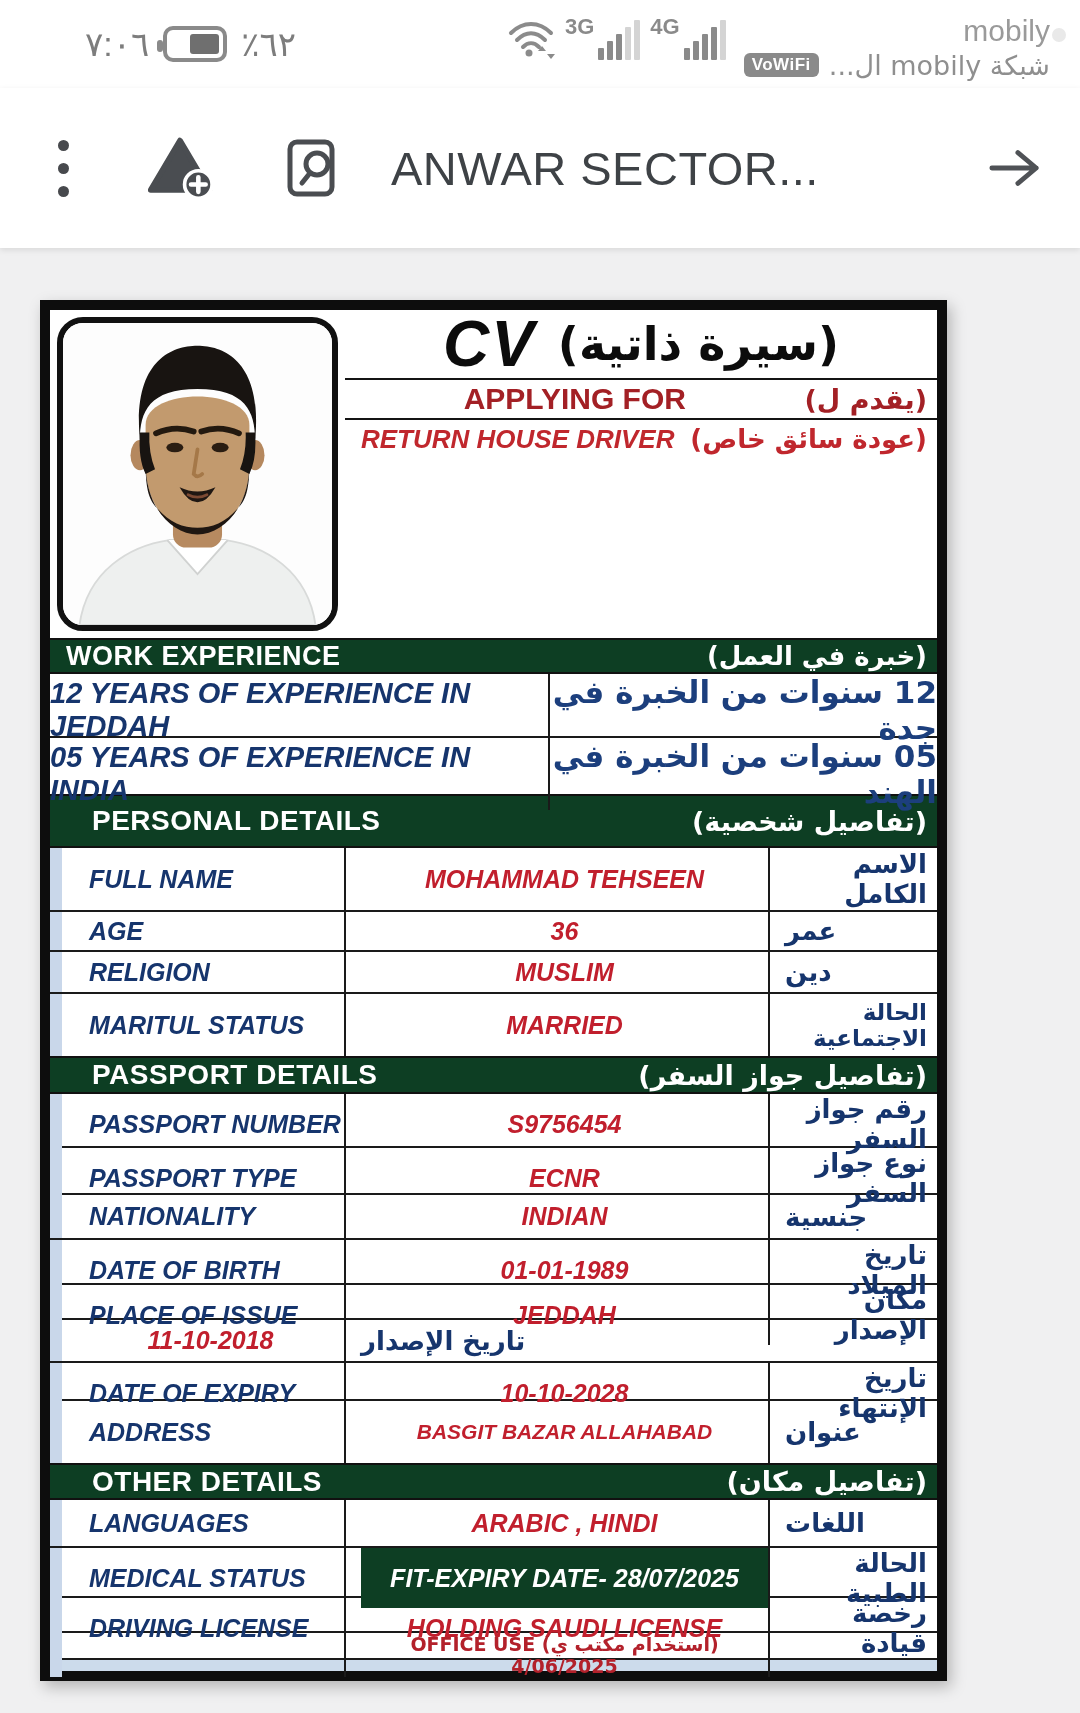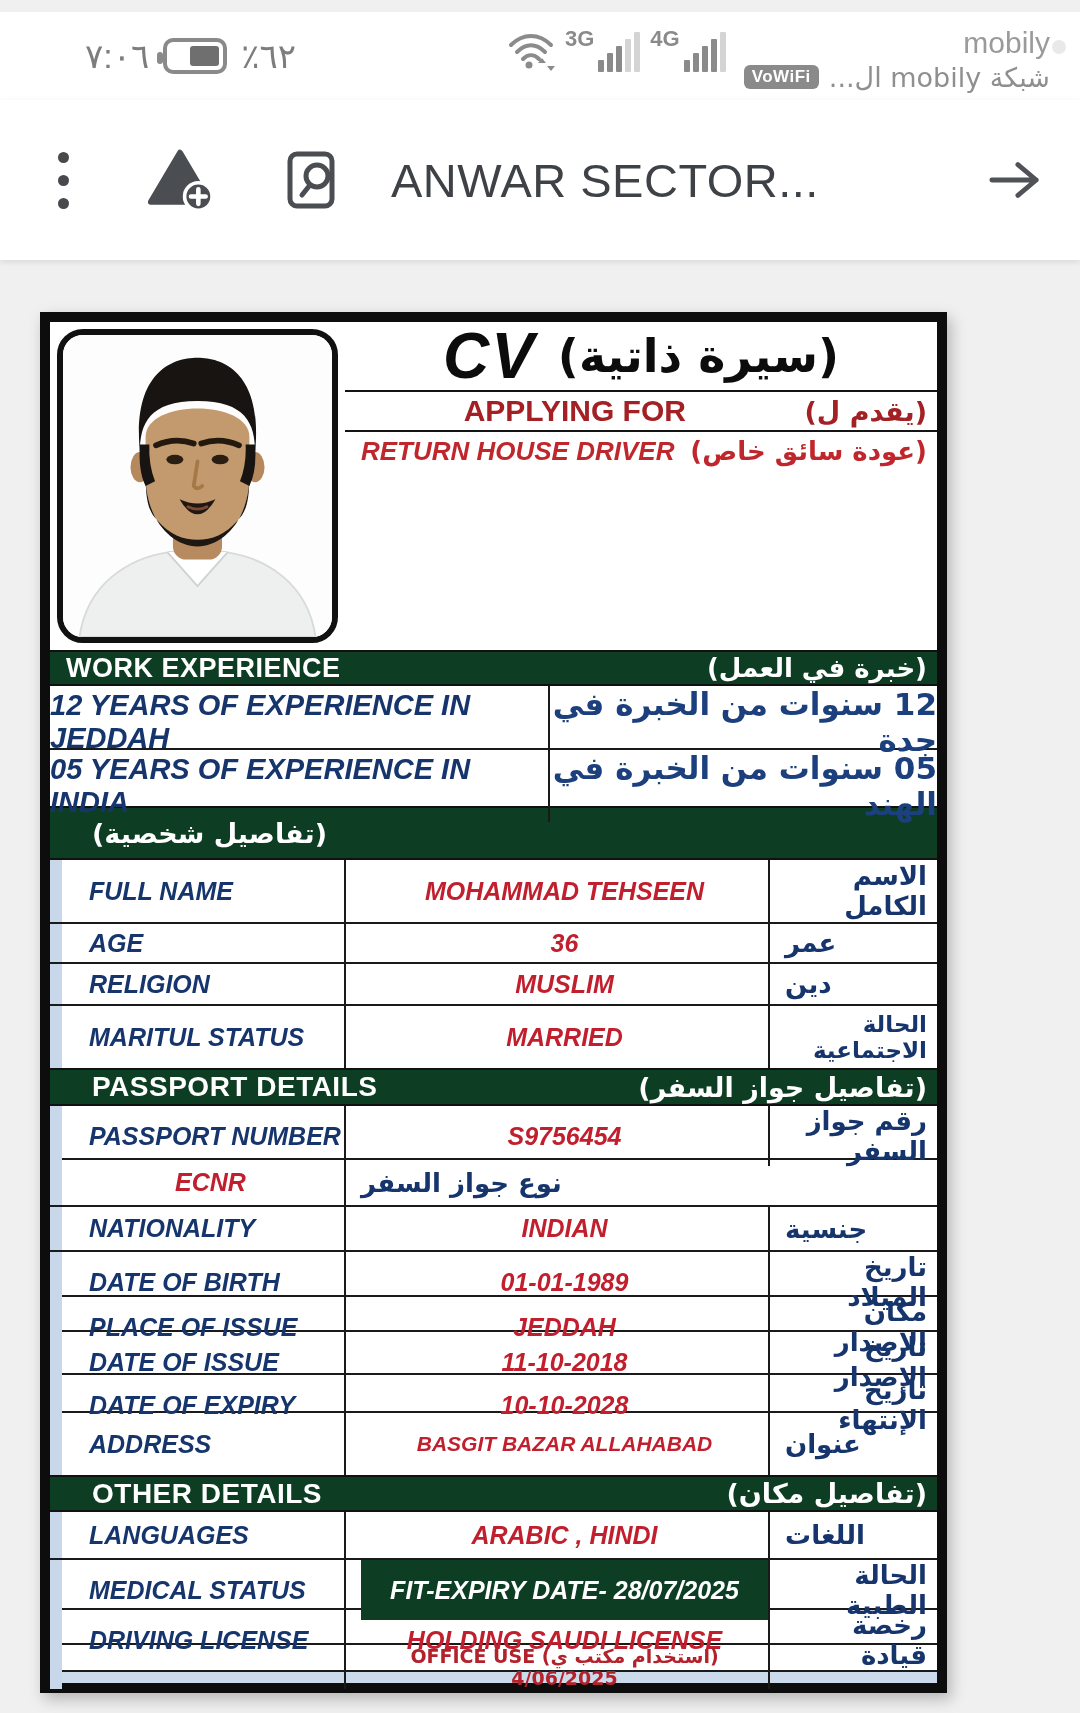--- a/index.html
+++ b/index.html
@@ -1,21 +1,21 @@
 <!DOCTYPE html>
 <html><head>
 <meta charset="utf-8">
 <style>
   * { box-sizing: border-box; margin: 0; padding: 0; }
   html,body { width:1080px; height:1713px; overflow:hidden; }
   body { background:#f0f0f1; font-family:"Liberation Sans", sans-serif; position:relative; }
 
   
   .status-bar { height:88px; background:#fff; display:flex; justify-content:space-between;
-    align-items:center; padding:0 30px 0 85px; position:relative;margin-top:12px; }
+    align-items:center; padding:0 30px 0 85px; position:relative; }
   .sb-left { display:flex; align-items:center; gap:14px; color:#7d7d7d; font-size:34px; }
   .bidi-ltr { direction:ltr; unicode-bidi:bidi-override; }
   .battery { width:64px; height:36px; border:4px solid #8a8a8a; border-radius:10px;
     position:relative; display:flex; align-items:center; justify-content:flex-end; padding:4px; }
   .battery::before { content:""; position:absolute; left:-10px; top:10px; width:6px; height:12px;
     background:#8a8a8a; border-radius:3px; }
   .battery-fill { width:60%; height:100%; background:#6f6f6f; border-radius:3px; }
   .sb-right { display:flex; align-items:flex-start; gap:18px; padding-top:6px; }
   .signals { display:flex; align-items:flex-end; gap:10px; padding-bottom:14px; }
   .net-group { display:flex; align-items:flex-end; gap:4px; }
@@ -279,20 +279,21 @@
     <span class="cell ar">12 سنوات من الخبرة في جدة</span>
   </div>
 
   <div class="row2">
     <span class="cell en">05 YEARS OF EXPERIENCE IN INDIA</span>
     <span class="cell ar">05 سنوات من الخبرة في الهند</span>
   </div>
 </div>
 
     <div class="band band-std band-pd">
+      <span class="en">PERSONAL DETAILS</span>
       <span class="ar">(تفاصيل شخصية)</span>
     </div>
     <div class="personal-rows">
   <div class="row3">
     <span class="gutter"></span>
     <span class="cell label">FULL NAME</span>
     <span class="cell value">MOHAMMAD TEHSEEN</span>
     <span class="cell ar">الاسم الكامل</span>
   </div>
 
@@ -325,20 +326,21 @@
     <div class="passport-rows">
   <div class="row3">
     <span class="gutter"></span>
     <span class="cell label">PASSPORT NUMBER</span>
     <span class="cell value">S9756454</span>
     <span class="cell ar">رقم جواز السفر</span>
   </div>
 
   <div class="row3">
     <span class="gutter"></span>
+    <span class="cell label">PASSPORT TYPE</span>
     <span class="cell value">ECNR</span>
     <span class="cell ar">نوع جواز السفر</span>
   </div>
 
   <div class="row3">
     <span class="gutter"></span>
     <span class="cell label">NATIONALITY</span>
     <span class="cell value">INDIAN</span>
     <span class="cell ar">جنسية</span>
   </div>
@@ -352,21 +354,20 @@
 
   <div class="row3">
     <span class="gutter"></span>
     <span class="cell label">PLACE OF ISSUE</span>
     <span class="cell value">JEDDAH</span>
     <span class="cell ar">مكان الإصدار</span>
   </div>
 
   <div class="row3">
     <span class="gutter"></span>
-    <span class="cell label">DATE OF ISSUE</span>
     <span class="cell value">11-10-2018</span>
     <span class="cell ar">تاريخ الإصدار</span>
   </div>
 
   <div class="row3">
     <span class="gutter"></span>
     <span class="cell label">DATE OF EXPIRY</span>
     <span class="cell value">10-10-2028</span>
     <span class="cell ar">تاريخ الإنتهاء</span>
   </div>

